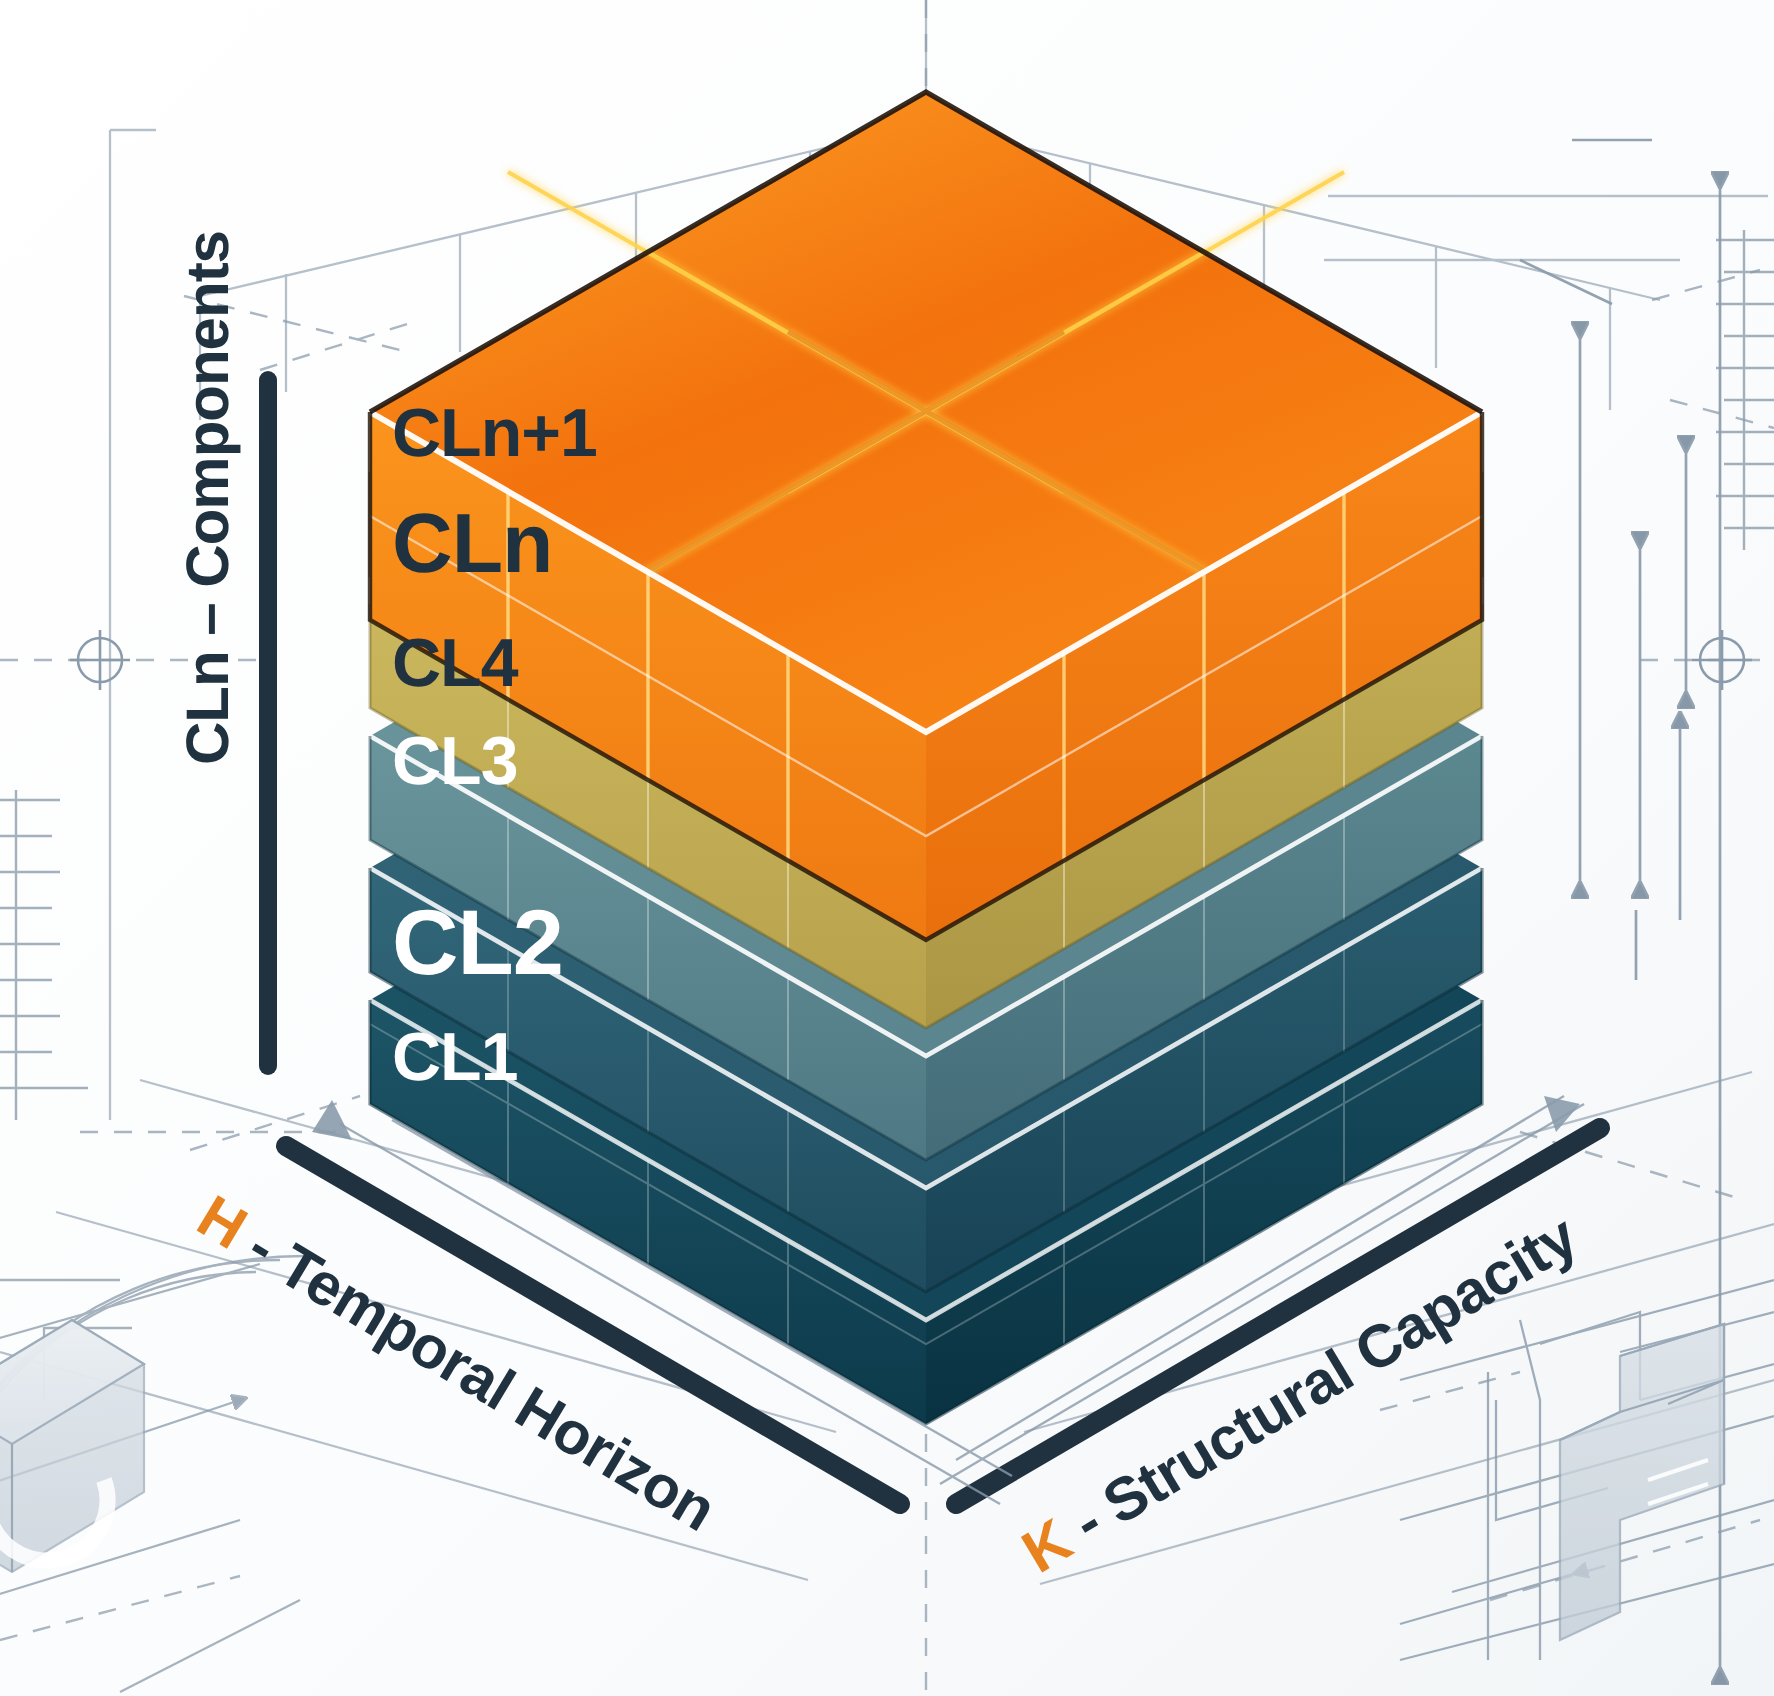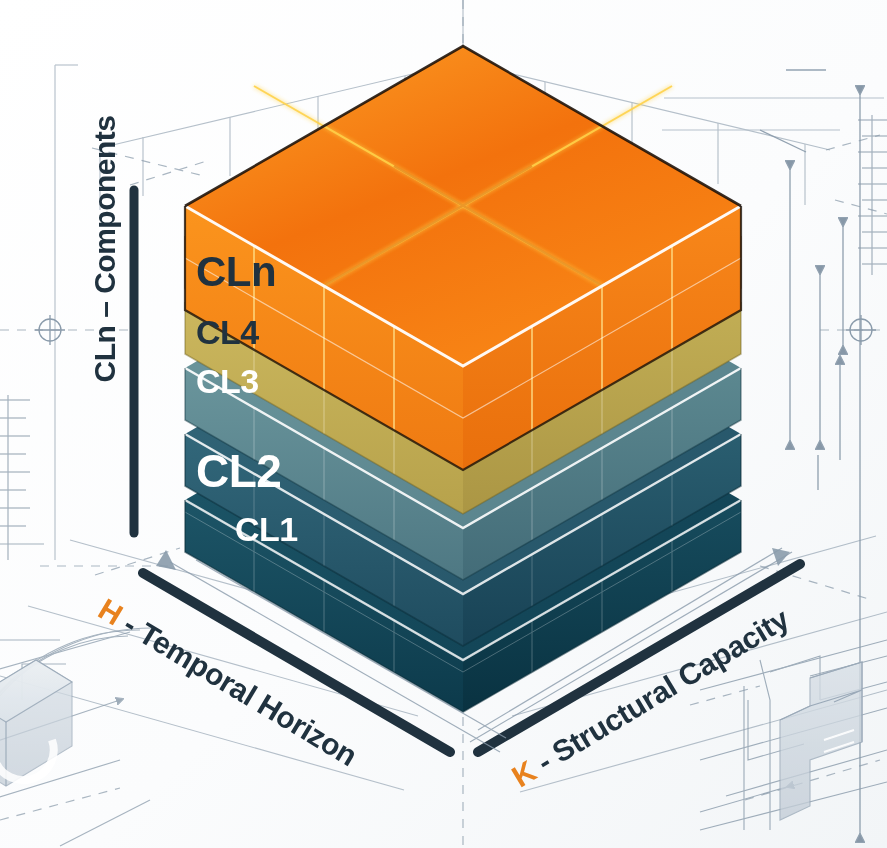--- a/index.html
+++ b/index.html
@@ -406,30 +406,31 @@
       <path d="M170 562 L500 752"></path>
       <path d="M196 560 L506 738"></path>
       <path d="M470 742 L792 552"></path>
       <path d="M478 730 L782 548"></path>
     </g>
 
     <path d="M166 550 L176 570 L156 566 z" fill="#8a9bab" opacity=".9"></path>
     <path d="M772 548 L790 552 L778 566 z" fill="#8a9bab" opacity=".9"></path>
   </svg>
 
+  <div class="layer-label lbl-dark" style="left:196px;top:198px;font-size:34px;">CLn+1</div>
 
   <div class="layer-label lbl-dark" style="left:196px;top:248px;font-size:42px;">CLn</div>
 
   <div class="layer-label lbl-dark" style="left:196px;top:313px;font-size:34px;">CL4</div>
 
   <div class="layer-label lbl-light" style="left:196px;top:362px;font-size:34px;">CL3</div>
 
   <div class="layer-label lbl-light" style="left:196px;top:444px;font-size:46px;">CL2</div>
 
-  <div class="layer-label lbl-light" style="left:196px;top:510px;font-size:34px;margin-left:39px;">CL1</div>
+  <div class="layer-label lbl-light" style="left:196px;top:510px;font-size:34px;">CL1</div>
 
   <div id="vaxis-cap">
     <span>CLn – Components</span>
   </div>
 
   <div class="axis-cap" id="haxis-cap">
     <span class="axis-key">H</span><span> - Temporal Horizon</span>
   </div>
 
   <div class="axis-cap" id="kaxis-cap">

